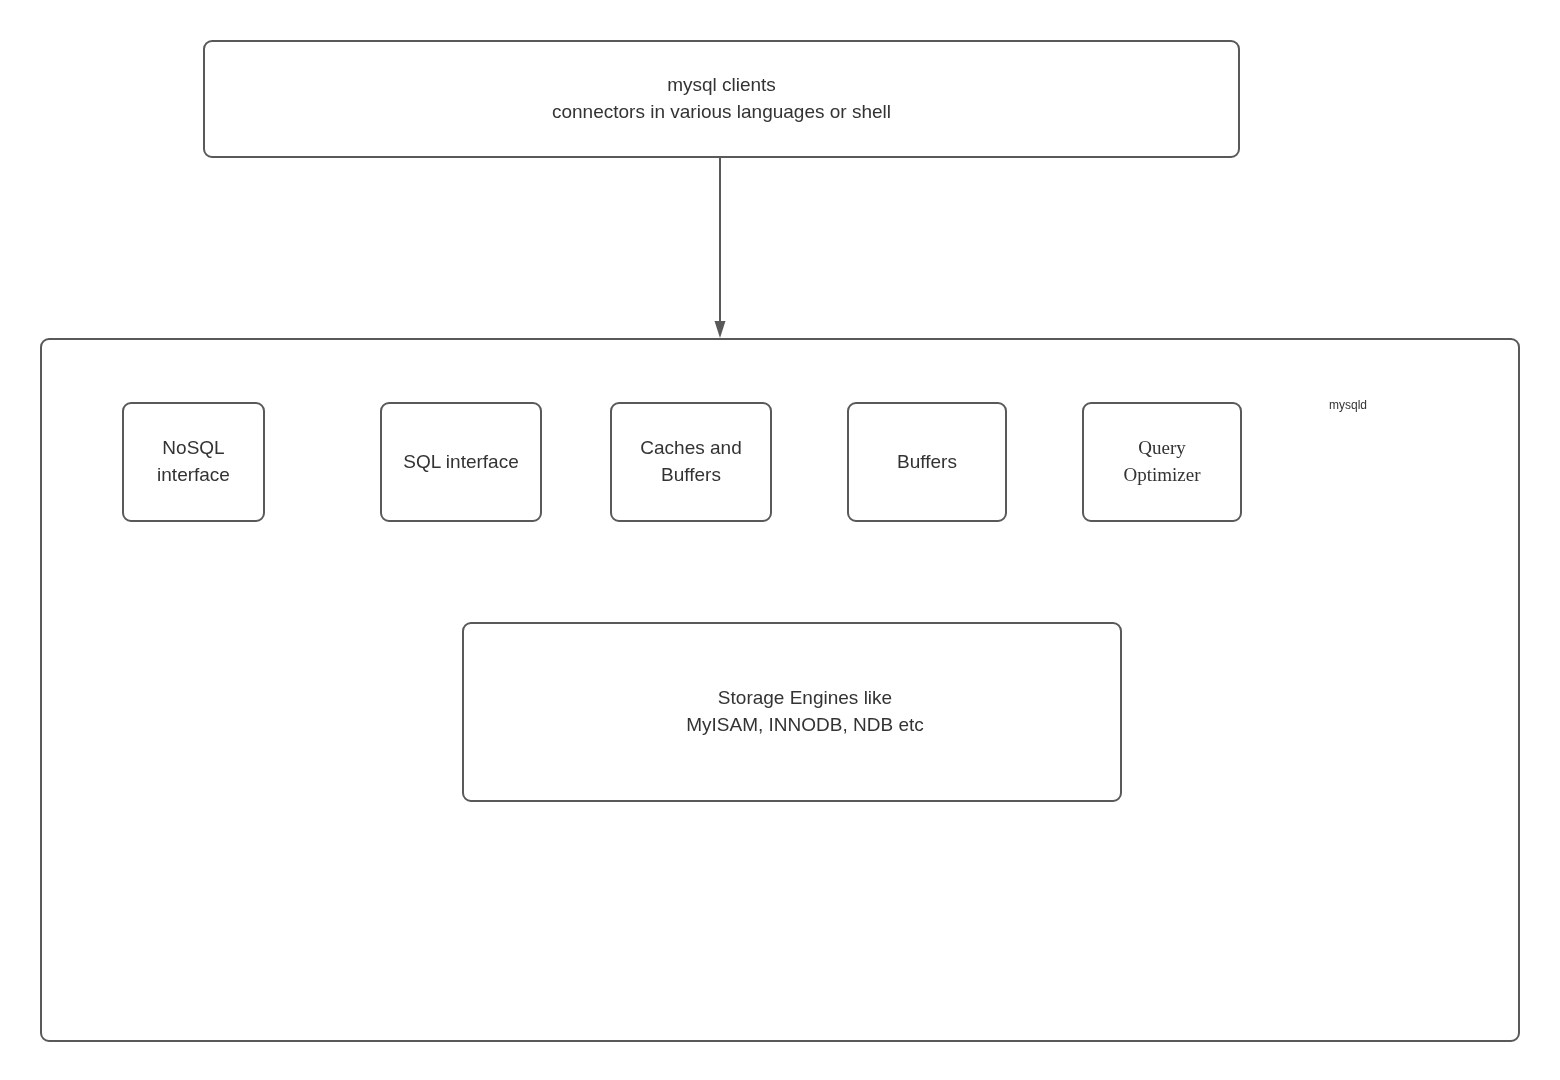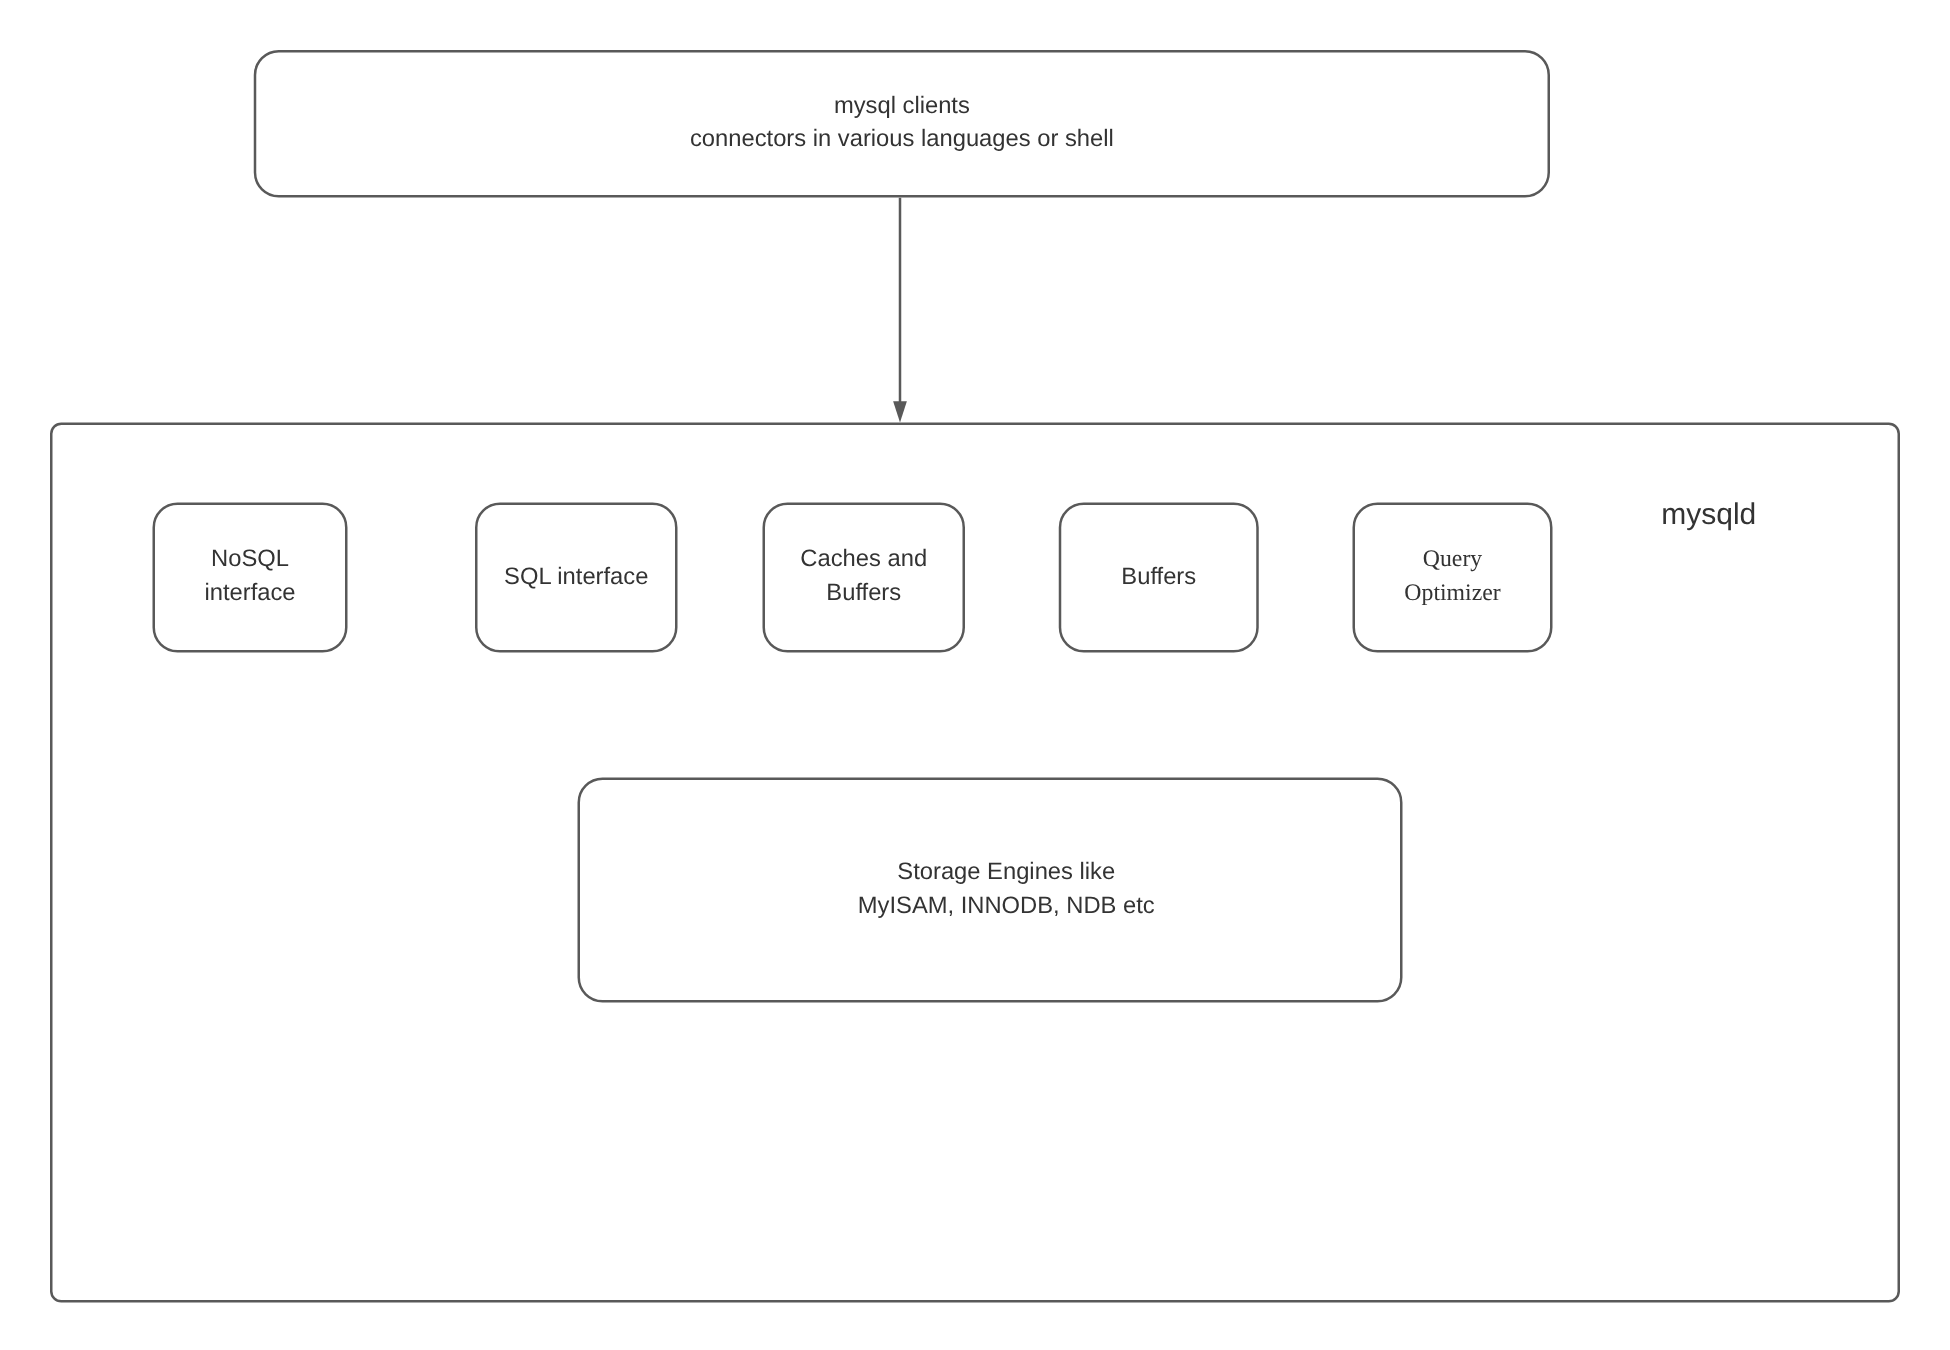--- a/index.html
+++ b/index.html
@@ -17,21 +17,21 @@
     position: relative;
     width: 1560px;
     height: 1080px;
     background: var(--bg);
     overflow: hidden;
   }
   .node {
     position: absolute;
     box-sizing: border-box;
     border: 2px solid var(--border);
-    border-radius: 20px;
+    border-radius: 9px;
     background: var(--bg);
     display: flex;
     align-items: center;
     justify-content: center;
     text-align: center;
     color: var(--text);
     font-size: 19px;
     line-height: 1.42;
     padding: 6px 10px;
   }
@@ -50,26 +50,26 @@
   
   .arrow { position: absolute; left: 712px; top: 158px; width: 16px; height: 180px; }
   .arrow line { stroke: var(--border); stroke-width: 2; }
   .arrow path { fill: var(--border); stroke: none; }
   
   .mysqld { left: 40px; top: 338px; width: 1480px; height: 704px; }
   .mysqld-title {
     position: absolute;
     left: 1287px;
     top: 58px;
-    font-size: 24px;
+    font-size: 12px;
     color: var(--text);
     white-space: nowrap;
   }
   
-  .m1 { left: 80px;   top: 62px; width: 156px; height: 120px; }
+  .m1 { left: 80px;   top: 62px; width: 143px; height: 120px; }
   .m2 { left: 338px;  top: 62px; width: 162px; height: 120px; }
   .m3 { left: 568px;  top: 62px; width: 162px; height: 120px; }
   .m4 { left: 805px;  top: 62px; width: 160px; height: 120px; }
   .m5 { left: 1040px; top: 62px; width: 160px; height: 120px; font-family: Liberation Serif, serif; }
   
   .storage    { left: 420px; top: 282px; width: 660px; height: 180px; padding-left: 36px; }
   .filesystem { left: 420px; top: 502px; width: 660px; height: 178px; }
 </style>
 </head>
 <body>

